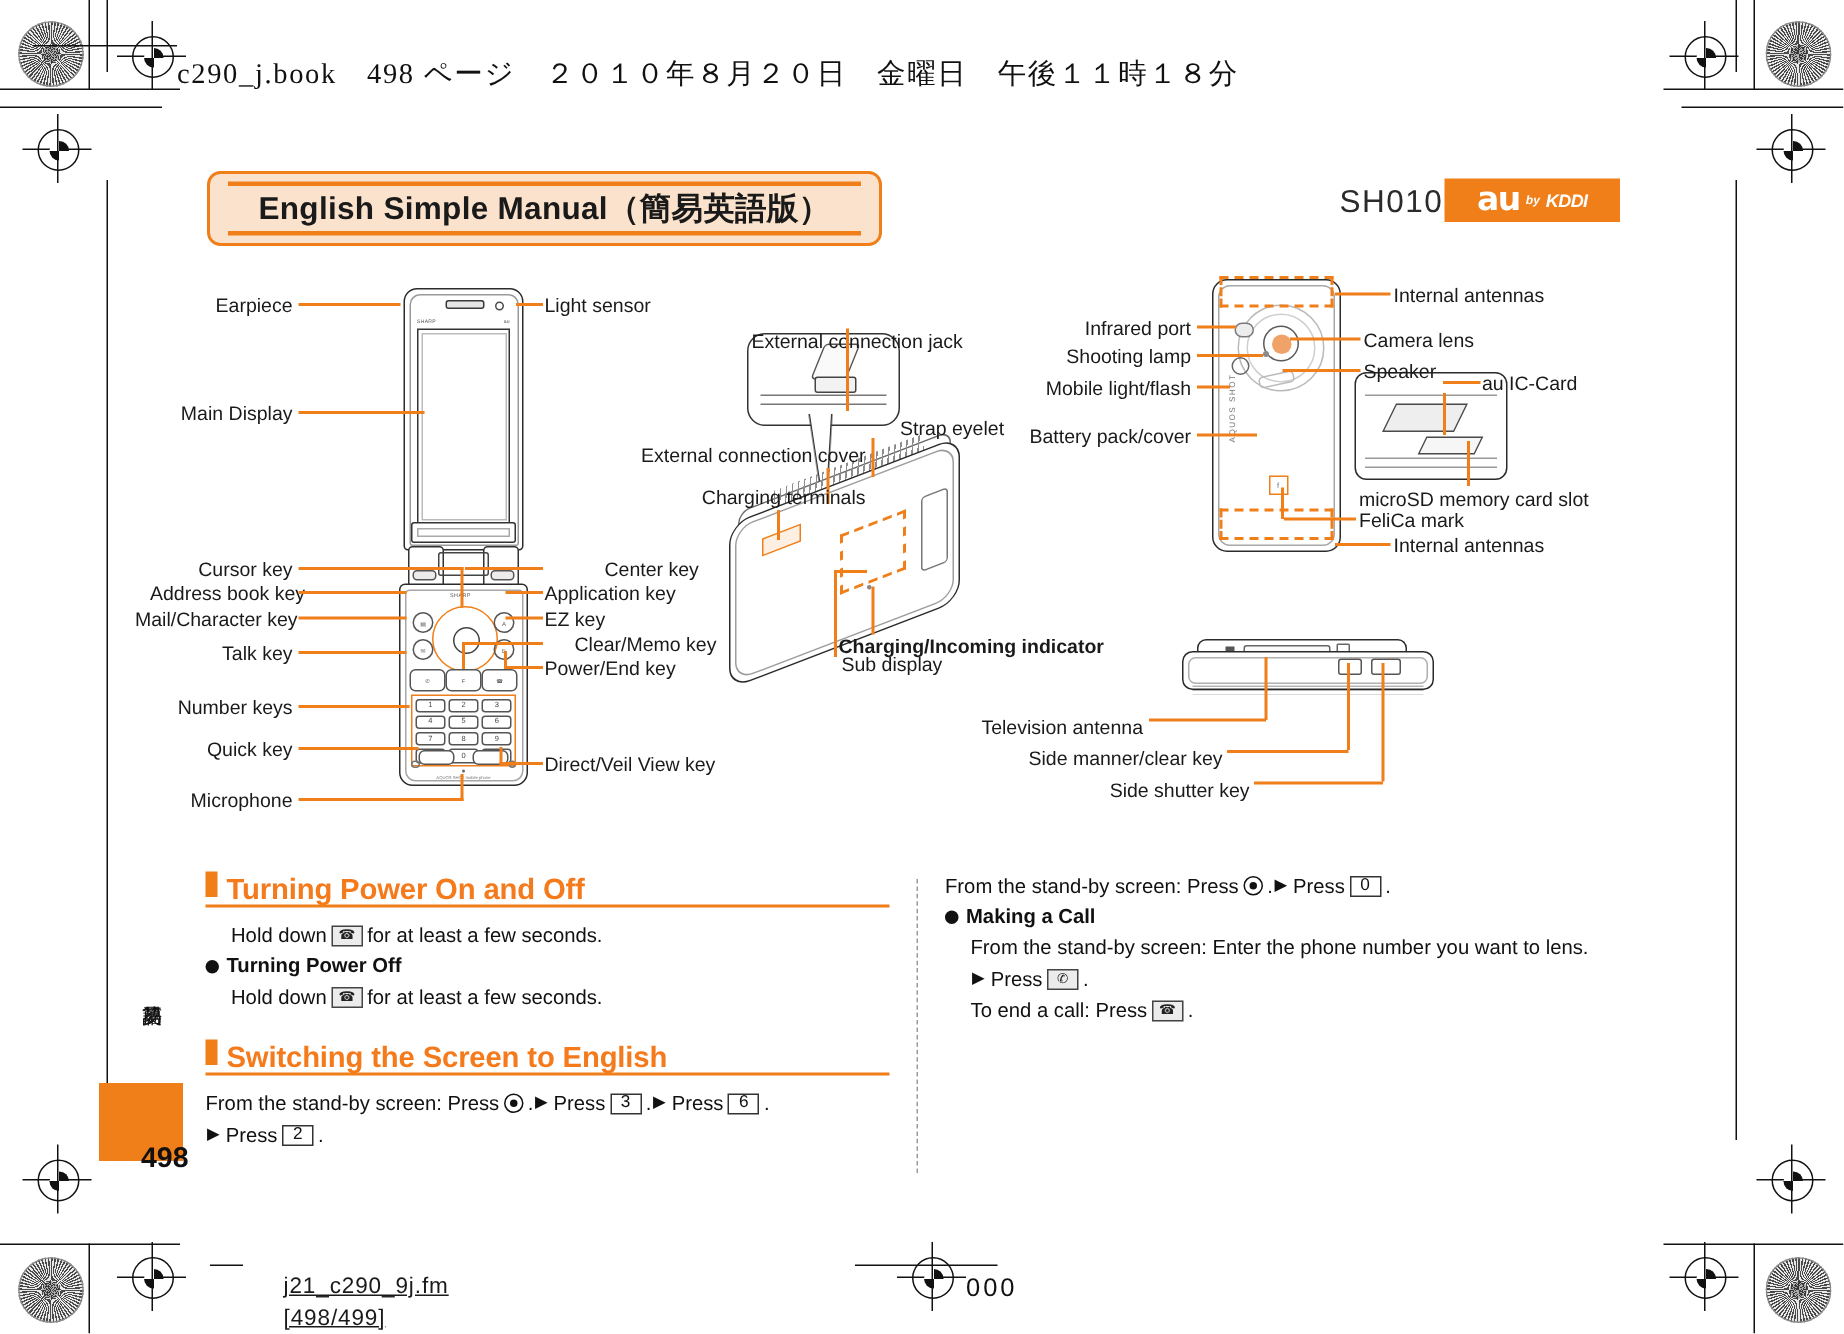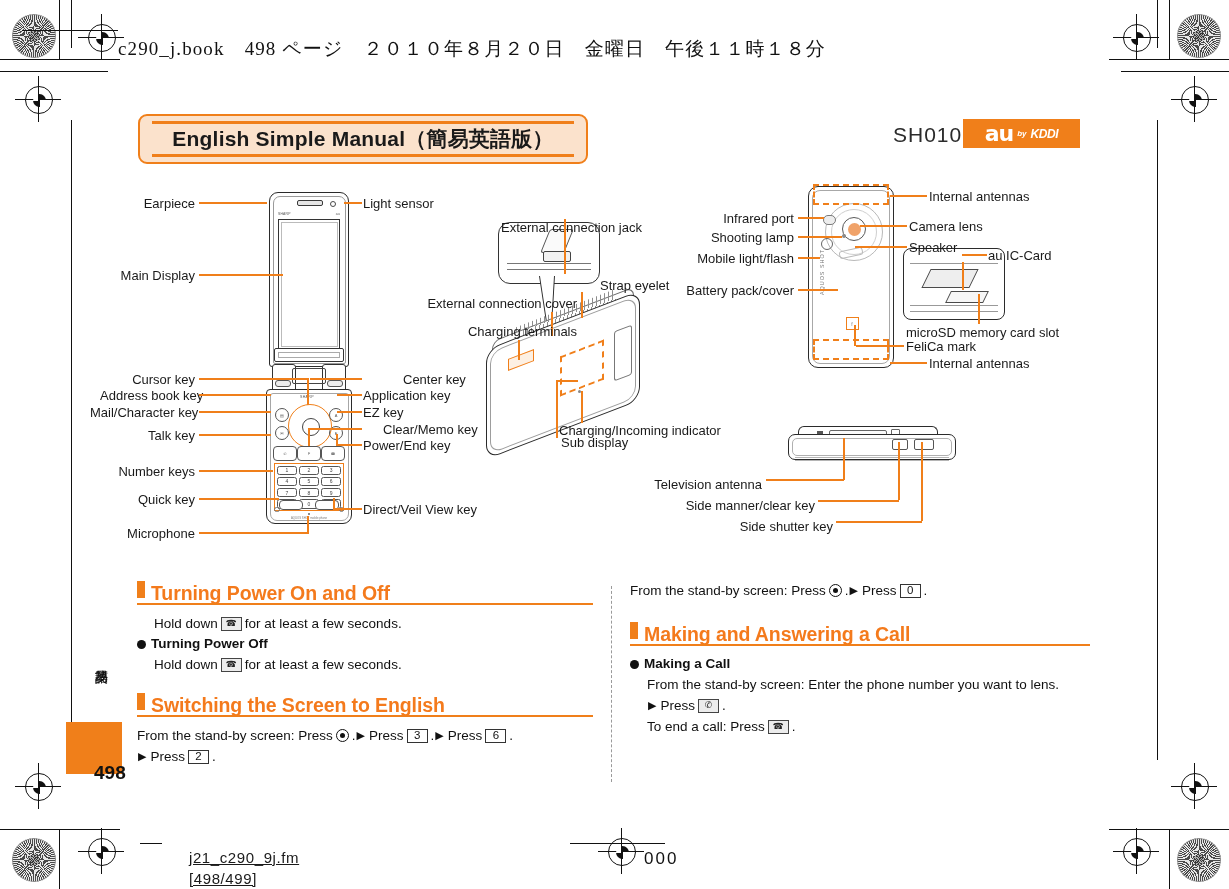--- a/index.html
+++ b/index.html
@@ -538,21 +538,21 @@
 
 <div class="lbl" style="left:600px;top:278px;">Strap eyelet</div>
 <div class="lead v" style="left:581px;top:292px;height:26px;"></div>
 
 <div class="lbl r" style="left:412px;top:296px;width:165px;">External connection cover</div>
 <div class="lead v" style="left:551px;top:312px;height:24px;"></div>
 
 <div class="lbl r" style="left:420px;top:324px;width:157px;">Charging terminals</div>
 <div class="lead v" style="left:518px;top:340px;height:20px;"></div>
 
-<div class="lbl" style="left:559px;top:423px;">Charging/Incoming indicator</div>
+<div class="lbl" style="left:559px;top:423px;font-weight:bold;">Charging/Incoming indicator</div>
 <div class="lead v" style="left:581px;top:391px;height:32px;"></div>
 
 <div class="lbl" style="left:561px;top:435px;">Sub display</div>
 <div class="lead v" style="left:556px;top:380px;height:58px;"></div>
 <div class="lead h" style="left:556px;top:380px;width:22px;"></div>
 
 <div class="back-phone">
   <div class="bp-shell">
     <div class="bp-shell-in"></div>
     <div class="bp-camring"></div>
@@ -700,25 +700,20 @@
   <div class="body-line">
     <span>From the stand-by screen: Press</span>
     <span class="circ-key"></span>
     <span>.</span>
     <span class="arrow">▶</span>
     <span>Press</span>
     <span class="keybox">0</span>
     <span>.</span>
   </div>
 
-  <div class="sec-head" style="margin-top:20px;">
-    <div class="bar"></div>
-    <div class="txt">Making and Answering a Call</div>
-    <div class="rule"></div>
-  </div>
 
   <div class="bullet-line">
     <span class="dot"></span>
     <span>Making a Call</span>
   </div>
   <div class="body-line indent">
     <span>From the stand-by screen: Enter the phone number you want to lens.</span>
   </div>
   <div class="body-line indent">
     <span class="arrow">▶</span>

